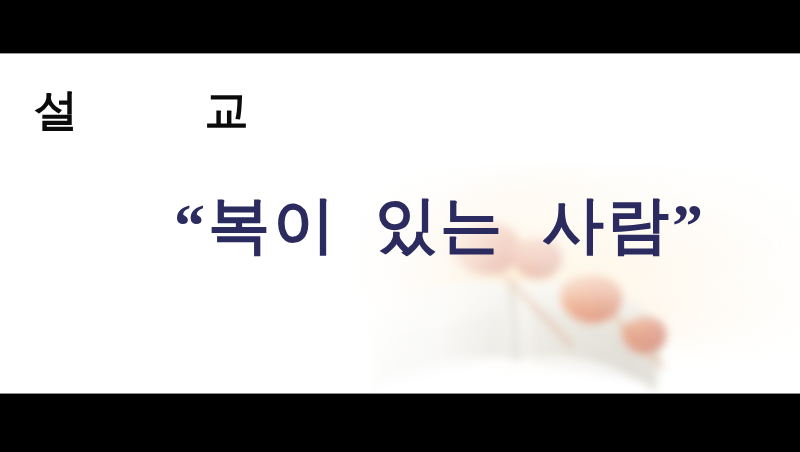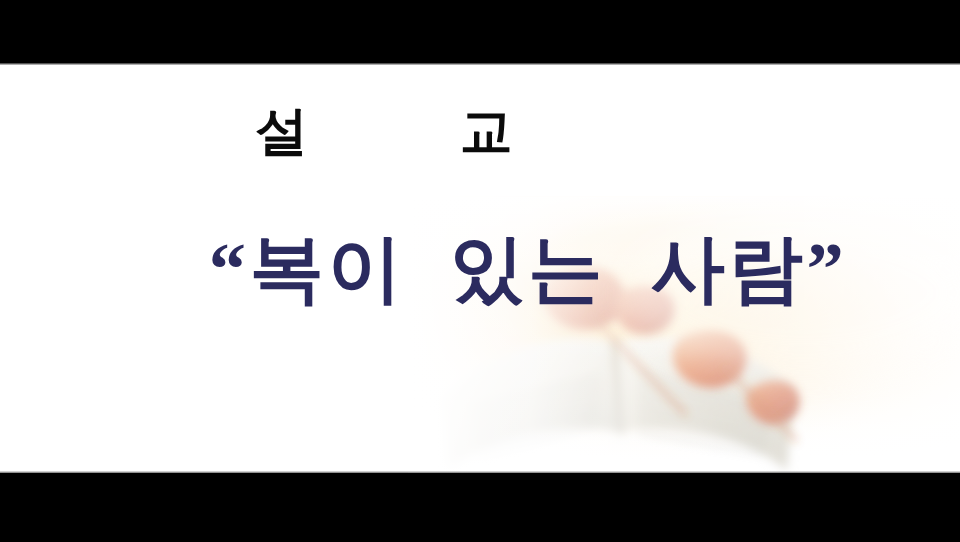--- a/index.html
+++ b/index.html
@@ -95,21 +95,20 @@
     height: 341px;
     z-index: 20;
     pointer-events: none;
   }
 
   .sermon-label {
     position: absolute;
     left: 0;
     top: 35px;
     width: 640px;
-    text-align: center;
     font-family: "Liberation Sans", "DejaVu Sans", sans-serif;
     font-size: 44px;
     font-weight: bold;
     color: #0b0b0b;
     letter-spacing: 34px;
     text-indent: 34px;
     line-height: 1;
     white-space: pre;
   }
 

